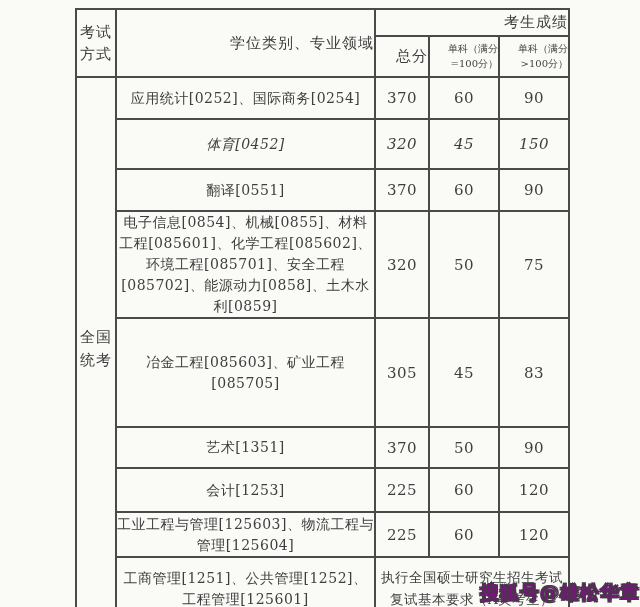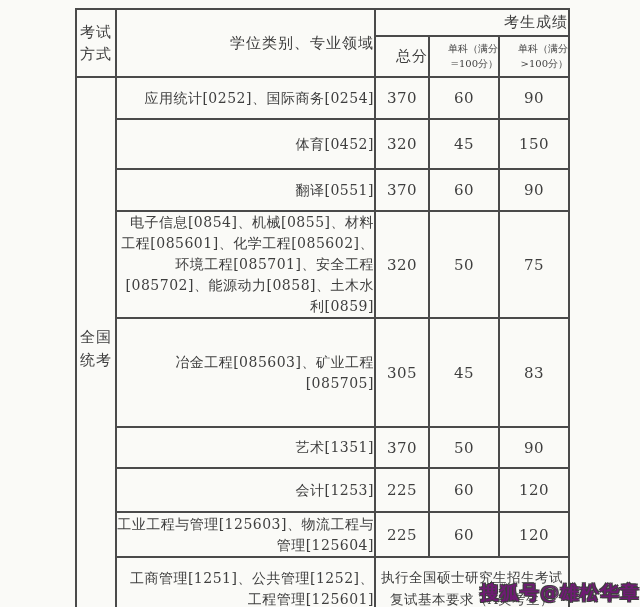--- a/index.html
+++ b/index.html
@@ -25,42 +25,42 @@
     font-weight: normal;
     vertical-align: middle;
     padding: 0;
     background: transparent;
   }
   
   thead tr.hdr-top  { height: 27px; margin-top: 48px; }
   thead tr.hdr-sub  { height: 41px; }
   
   tbody tr:nth-child(1) { height: 42px; }
-  tbody tr:nth-child(2) { height: 50px; }
+  tbody tr:nth-child(2) { height: 50px; font-style: italic; }
   tbody tr:nth-child(3) { height: 42px; }
   tbody tr:nth-child(4) { height: 83px; }
   tbody tr:nth-child(5) { height: 109px; }
   tbody tr:nth-child(6) { height: 41px; }
   tbody tr:nth-child(7) { height: 44px; }
   tbody tr:nth-child(8) { height: 45px; }
   tbody tr:nth-child(9) { height: 63px; }
   .hdr { font-size: 15px; text-align: right; letter-spacing: 1px; }
   .hdr-small { font-size: 10px; line-height: 1.45; letter-spacing: 0; padding: 2px 3px; }
   .vert-narrow {
     font-size: 15px;
     line-height: 1.5;
     text-align: center;
     word-break: break-all;
     padding: 0 3px;
     letter-spacing: 1px;
   }
   .program {
     font-size: 14px;
     line-height: 1.5;
-    text-align: right;
+    text-align: center;
     padding: 3px 4px 3px 6px;
     letter-spacing: 0.5px;
     border-radius: 10px;
   }
   .score {
     font-size: 15px;
     text-align: center;
     letter-spacing: 0.5px;
     margin-left: 16px;
   }

